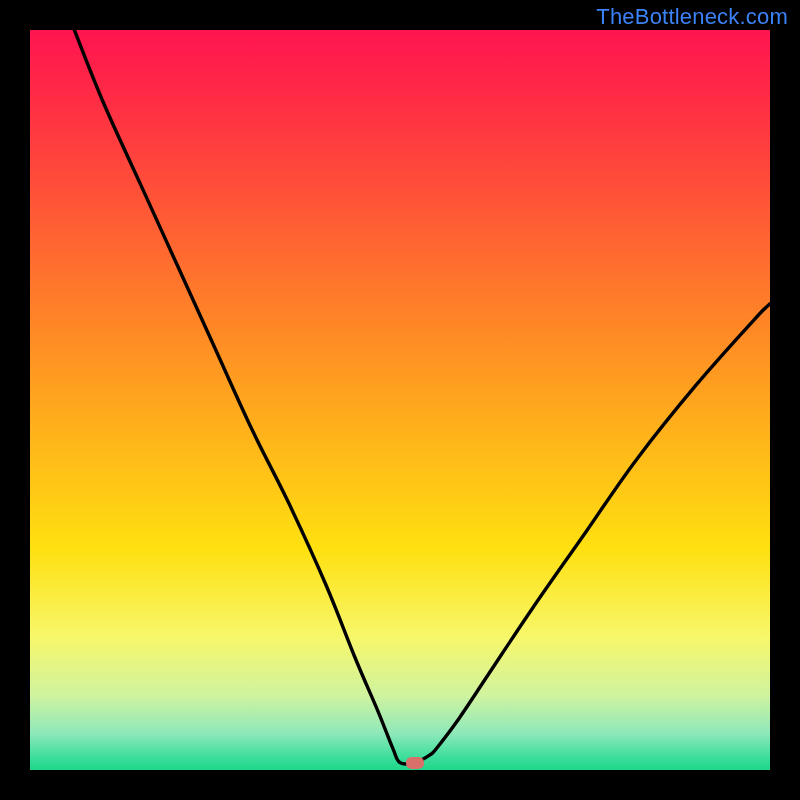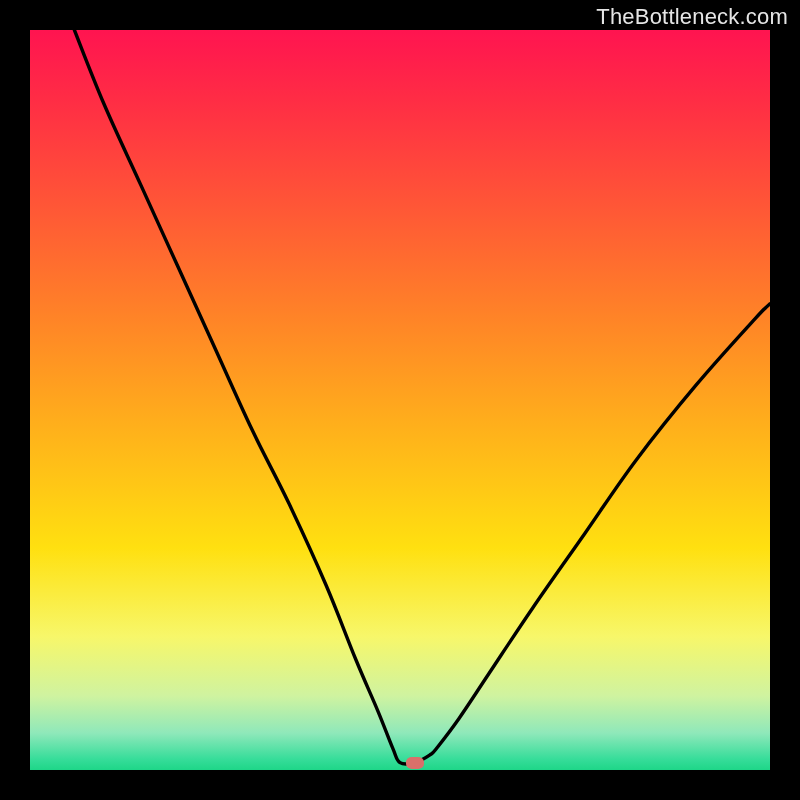--- a/index.html
+++ b/index.html
@@ -14,21 +14,21 @@
   .frame {
     position: relative;
     width: 800px;
     height: 800px;
     background: #000;
   }
   .watermark {
     position: absolute;
     top: 4px;
     right: 12px;
-    color: #e5e5e5;
+    color: #3b82f6;
     font-size: 22px;
     font-weight: 500;
     letter-spacing: 0.2px;
     user-select: none;
   }
   .plot {
     position: absolute;
     left: 30px;
     top: 30px;
     width: 740px;

